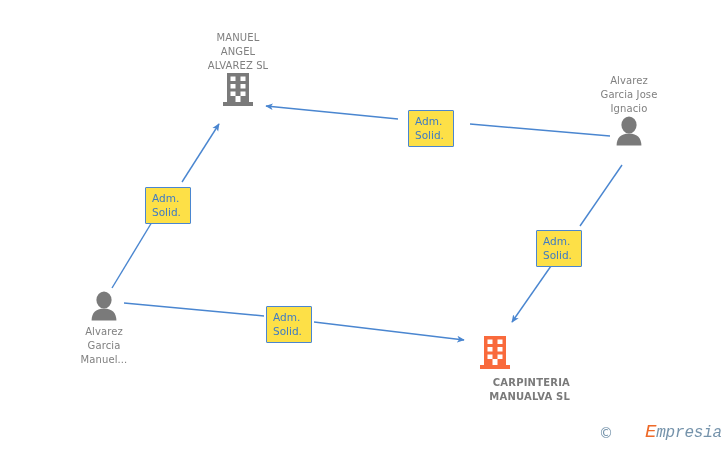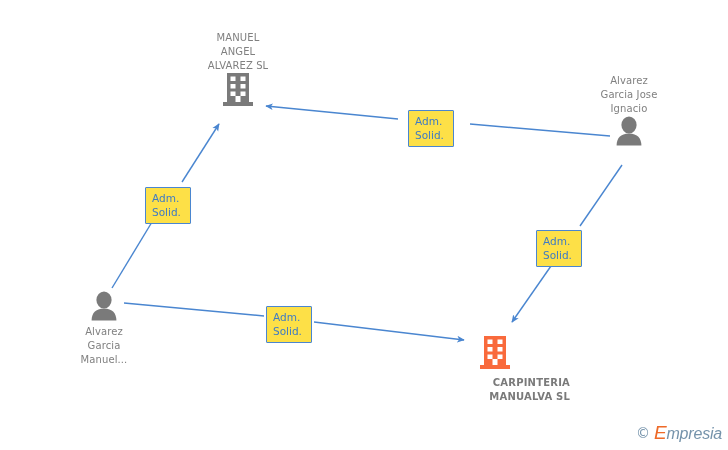--- a/index.html
+++ b/index.html
@@ -67,26 +67,27 @@
     align-items: center;
     gap: 4px;
     font-size: 15px;
   }
   .wm-c {
     color: #7593ab;
     font-size: 14px;
     line-height: 1;
   }
   .wm-text {
-    font-family: Liberation Sans, sans-serif;
+    font-family: Liberation Mono, monospace;
     font-style: italic;
     font-size: 16px;
     line-height: 1;
     color: #7593ab;
     letter-spacing: -0.2px;
+    margin-left: 28px;
   }
   .wm-text .wm-e {
     color: #ee6a28;
     font-size: 19px;
   }
 </style>
 </head>
 <body>
 
 <div id="canvas">

